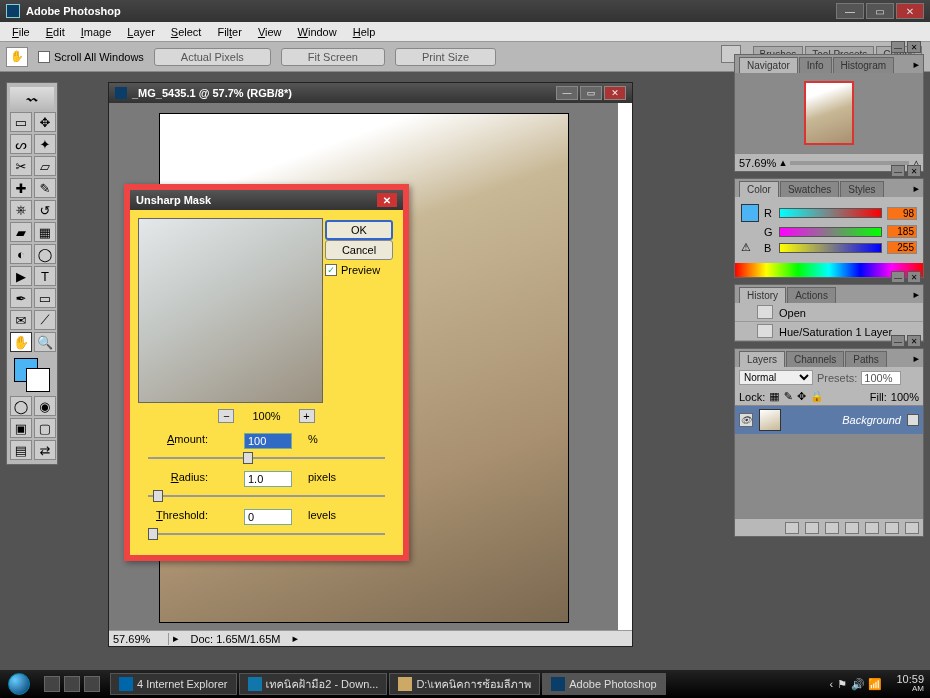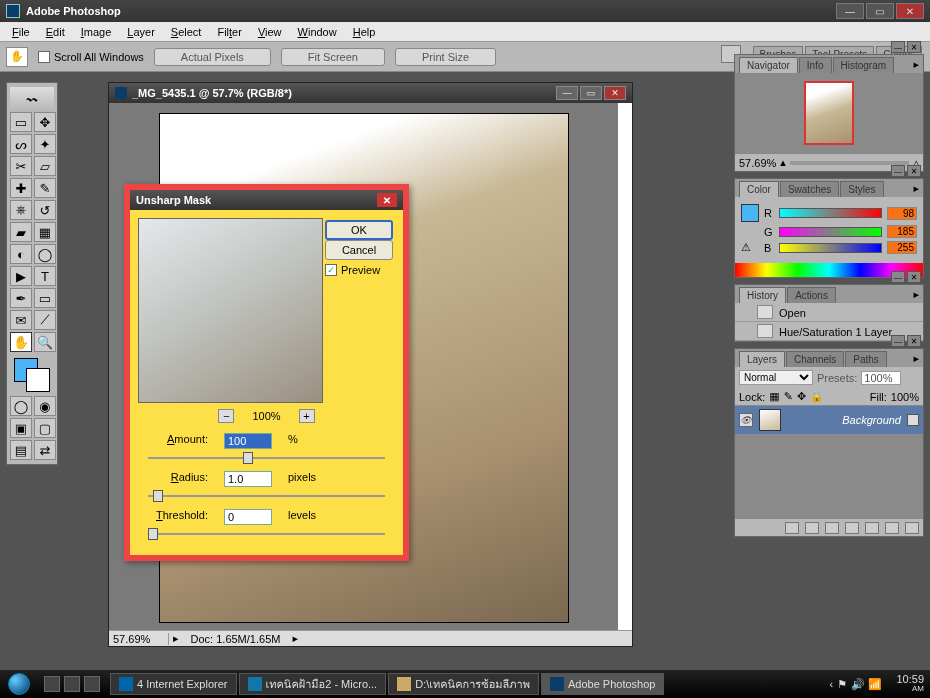--- a/index.html
+++ b/index.html
@@ -55,21 +55,21 @@
 .dialog { position: absolute; left: 124px; top: 112px; width: 285px; background: #fde047; border: 6px solid #ef4444; box-shadow: 2px 2px 6px rgba(0,0,0,0.4); z-index: 50; }
 .dialog .dtbar { height: 20px; background: linear-gradient(#555,#333); color: #fff; display: flex; align-items: center; padding: 0 6px; font-weight: bold; }
 .dialog .dtbar .t { flex: 1; }
 .dialog .dtbar .close { width: 20px; height: 14px; background: #c33; color: #fff; display: flex; align-items: center; justify-content: center; font-size: 10px; }
 .dialog .body { padding: 8px; }
 .dialog .preview { width: 185px; height: 185px; border: 1px solid #666; background: linear-gradient(150deg,#e5e8ea 0%, #c4c8c5 40%, #9a9080 100%); margin-bottom: 6px; position: relative; }
 .dialog .zoomrow { display: flex; align-items: center; justify-content: center; gap: 18px; margin-bottom: 10px; }
 .dialog .zbtn { width: 16px; height: 14px; border: 1px solid #888; background: #ddd; display: flex; align-items: center; justify-content: center; }
 .dialog .field { display: flex; gap: 16px; margin: 6px 0 2px; }
 .dialog .field label { width: 70px; text-align: right; }
-.dialog .field input { width: 48px; border: 1px solid #7a9; padding: 1px 3px; }
+.dialog .field input { width: 48px; border: 1px solid #7a9; padding: 1px 3px; margin-left: 20px; }
 .dialog .field input.sel { background: #316ac5; color: #fff; }
 .dialog .slider { height: 14px; position: relative; margin: 2px 10px 6px 10px; }
 .dialog .slider .track { position: absolute; top: 6px; left: 0; right: 0; height: 2px; background: #999; }
 .dialog .slider .thumb { position: absolute; top: 1px; width: 10px; height: 12px; background: #ddd; border: 1px solid #555; }
 .dialog .sidebtns { position: absolute; right: 10px; top: 30px; width: 68px; }
 .dialog .sidebtns button { width: 100%; height: 20px; background: #ece9d8; border: 1px solid #888; border-radius: 3px; }
 .dialog .sidebtns button.ok { border: 2px solid #36c; }
 .dialog .prevchk { display: flex; align-items: center; gap: 4px; margin-top: 4px; }
 .dialog .prevchk .box { width: 12px; height: 12px; border: 1px solid #666; background: #fff; display: flex; align-items: center; justify-content: center; font-size: 9px; color: #2a6; }
 
@@ -427,21 +427,21 @@
     <div class="q"></div>
     <div class="q"></div>
   </div>
   <div class="tasks">
     <div class="task">
         <div class="ti"></div>
         <span>4 Internet Explorer</span>
       </div>
     <div class="task">
         <div class="ti" style="background:#17a;"></div>
-        <span>เทคนิคฝ้ามือ2 - Micro...</span>
+        <span>เทคนิคฝ้ามือ2 - Down...</span>
       </div>
     <div class="task">
         <div class="ti" style="background:#ca6;"></div>
         <span>D:\เทคนิคการซ้อมลีภาพ</span>
       </div>
     <div class="task active">
         <div class="ti" style="background:#0a3d67;"></div>
         <span>Adobe Photoshop</span>
       </div>
   </div>

